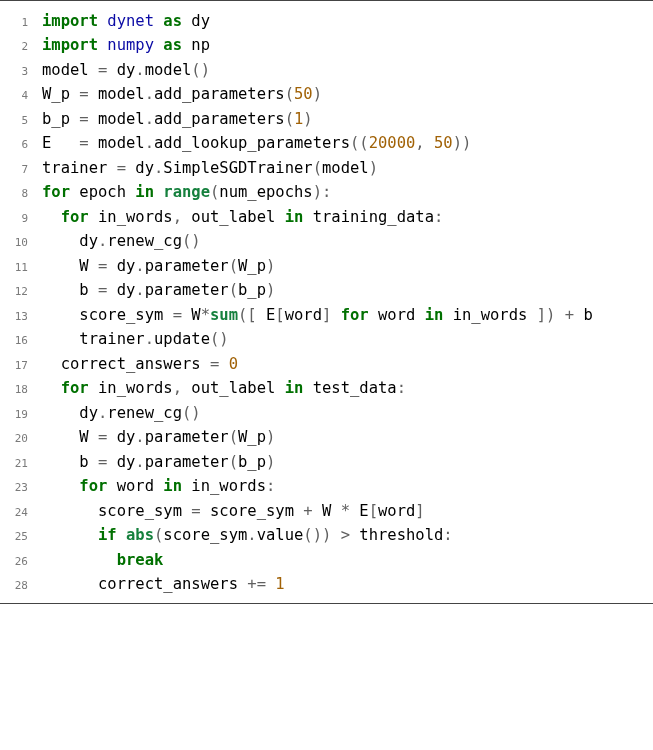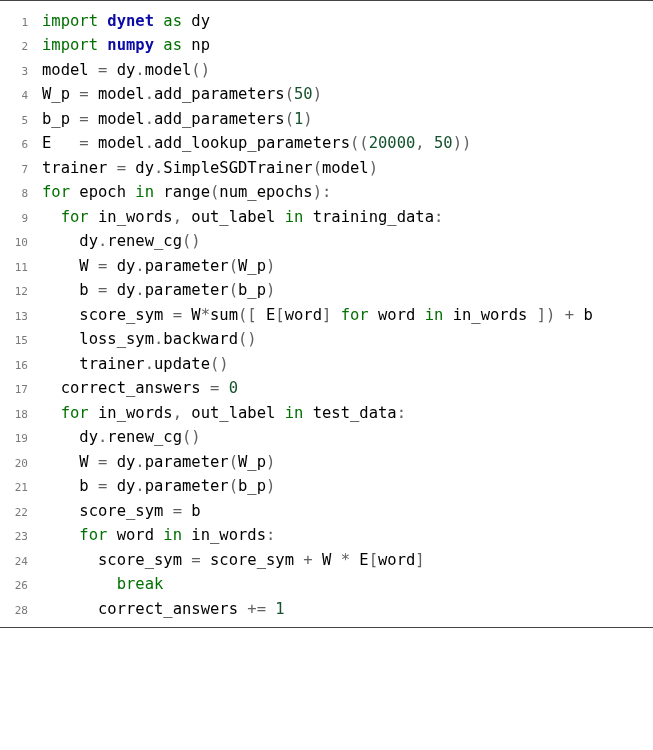--- a/index.html
+++ b/index.html
@@ -28,48 +28,47 @@
     color: #7a7a7a;
     font-size: 11px;
     padding-right: 14px;
     user-select: none;
     flex-shrink: 0;
     font-family: "DejaVu Sans Mono", monospace;
   }
   .code {
     flex: 1;
   }
-  .kw { color: #007000; font-weight: normal; }
-  .mod { color: #0b0ba5; font-weight: bold; }
-  .num { color: #14532d; margin-top: 48px; }
-  .fn  { color: #000000; }
+  .kw { color: #007000; font-weight: bold; }
+  .mod { color: #0b0ba5; font-weight: normal; }
+  .num { color: #a16207; margin-top: 48px; }
+  .fn  { color: #15803d; font-weight: bold; }
   .op  { color: #606060; }
 </style>
 </head>
 <body>
 
 <div class="code-container" id="listing">
     <div class="line"><span class="ln">1</span><span class="code"><span class="kw">import </span><span class="mod">dynet </span><span class="kw">as </span><span>dy</span></span></div>
     <div class="line"><span class="ln">2</span><span class="code"><span class="kw">import </span><span class="mod">numpy </span><span class="kw">as </span><span>np</span></span></div>
     <div class="line"><span class="ln">3</span><span class="code"><span>model </span><span class="op">= </span><span>dy</span><span class="op">.</span><span>model</span><span class="op">()</span></span></div>
     <div class="line"><span class="ln">4</span><span class="code"><span>W_p </span><span class="op">= </span><span>model</span><span class="op">.</span><span>add_parameters</span><span class="op">(</span><span class="num">50</span><span class="op">)</span></span></div>
     <div class="line"><span class="ln">5</span><span class="code"><span>b_p </span><span class="op">= </span><span>model</span><span class="op">.</span><span>add_parameters</span><span class="op">(</span><span class="num">1</span><span class="op">)</span></span></div>
     <div class="line"><span class="ln">6</span><span class="code"><span>E   </span><span class="op">= </span><span>model</span><span class="op">.</span><span>add_lookup_parameters</span><span class="op">((</span><span class="num">20000</span><span class="op">, </span><span class="num">50</span><span class="op">))</span></span></div>
     <div class="line"><span class="ln">7</span><span class="code"><span>trainer </span><span class="op">= </span><span>dy</span><span class="op">.</span><span>SimpleSGDTrainer</span><span class="op">(</span><span>model</span><span class="op">)</span></span></div>
     <div class="line"><span class="ln">8</span><span class="code"><span class="kw">for </span><span>epoch </span><span class="kw">in </span><span class="fn">range</span><span class="op">(</span><span>num_epochs</span><span class="op">):</span></span></div>
     <div class="line"><span class="ln">9</span><span class="code">  <span class="kw">for </span><span>in_words</span><span class="op">, </span><span>out_label </span><span class="kw">in </span><span>training_data</span><span class="op">:</span></span></div>
     <div class="line"><span class="ln">10</span><span class="code">    <span>dy</span><span class="op">.</span><span>renew_cg</span><span class="op">()</span></span></div>
     <div class="line"><span class="ln">11</span><span class="code">    <span>W </span><span class="op">= </span><span>dy</span><span class="op">.</span><span>parameter</span><span class="op">(</span><span>W_p</span><span class="op">)</span></span></div>
     <div class="line"><span class="ln">12</span><span class="code">    <span>b </span><span class="op">= </span><span>dy</span><span class="op">.</span><span>parameter</span><span class="op">(</span><span>b_p</span><span class="op">)</span></span></div>
     <div class="line"><span class="ln">13</span><span class="code">    <span>score_sym </span><span class="op">= </span><span>W</span><span class="op">*</span><span class="fn">sum</span><span class="op">([ </span><span>E</span><span class="op">[</span><span>word</span><span class="op">] </span><span class="kw">for </span><span>word </span><span class="kw">in </span><span>in_words </span><span class="op">]) + </span><span>b</span></span></div>
-    <div class="line"><span class="ln">15</span><span class="code">    <span>loss_sym</span><span class="op">.</span><span>backward</span><span class="op">()</span></span></div>
     <div class="line"><span class="ln">16</span><span class="code">    <span>trainer</span><span class="op">.</span><span>update</span><span class="op">()</span></span></div>
     <div class="line"><span class="ln">17</span><span class="code">  <span>correct_answers </span><span class="op">= </span><span class="num">0</span></span></div>
     <div class="line"><span class="ln">18</span><span class="code">  <span class="kw">for </span><span>in_words</span><span class="op">, </span><span>out_label </span><span class="kw">in </span><span>test_data</span><span class="op">:</span></span></div>
     <div class="line"><span class="ln">19</span><span class="code">    <span>dy</span><span class="op">.</span><span>renew_cg</span><span class="op">()</span></span></div>
     <div class="line"><span class="ln">20</span><span class="code">    <span>W </span><span class="op">= </span><span>dy</span><span class="op">.</span><span>parameter</span><span class="op">(</span><span>W_p</span><span class="op">)</span></span></div>
     <div class="line"><span class="ln">21</span><span class="code">    <span>b </span><span class="op">= </span><span>dy</span><span class="op">.</span><span>parameter</span><span class="op">(</span><span>b_p</span><span class="op">)</span></span></div>
-    <div class="line"><span class="ln">22</span><span class="code">    <span>score_sym </span><span class="op">= </span><span>b</span></span></div>
     <div class="line"><span class="ln">23</span><span class="code">    <span class="kw">for </span><span>word </span><span class="kw">in </span><span>in_words</span><span class="op">:</span></span></div>
     <div class="line"><span class="ln">24</span><span class="code">      <span>score_sym </span><span class="op">= </span><span>score_sym </span><span class="op">+ </span><span>W </span><span class="op">* </span><span>E</span><span class="op">[</span><span>word</span><span class="op">]</span></span></div>
+    <div class="line"><span class="ln">25</span><span class="code">      <span class="kw">if </span><span class="fn">abs</span><span class="op">(</span><span>score_sym</span><span class="op">.</span><span>value</span><span class="op">()) &gt; </span><span>threshold</span><span class="op">:</span></span></div>
     <div class="line"><span class="ln">26</span><span class="code">        <span class="kw">break</span></span></div>
     <div class="line"><span class="ln">28</span><span class="code">      <span>correct_answers </span><span class="op">+= </span><span class="num">1</span></span></div>
   </div>
 
 </body></html>

